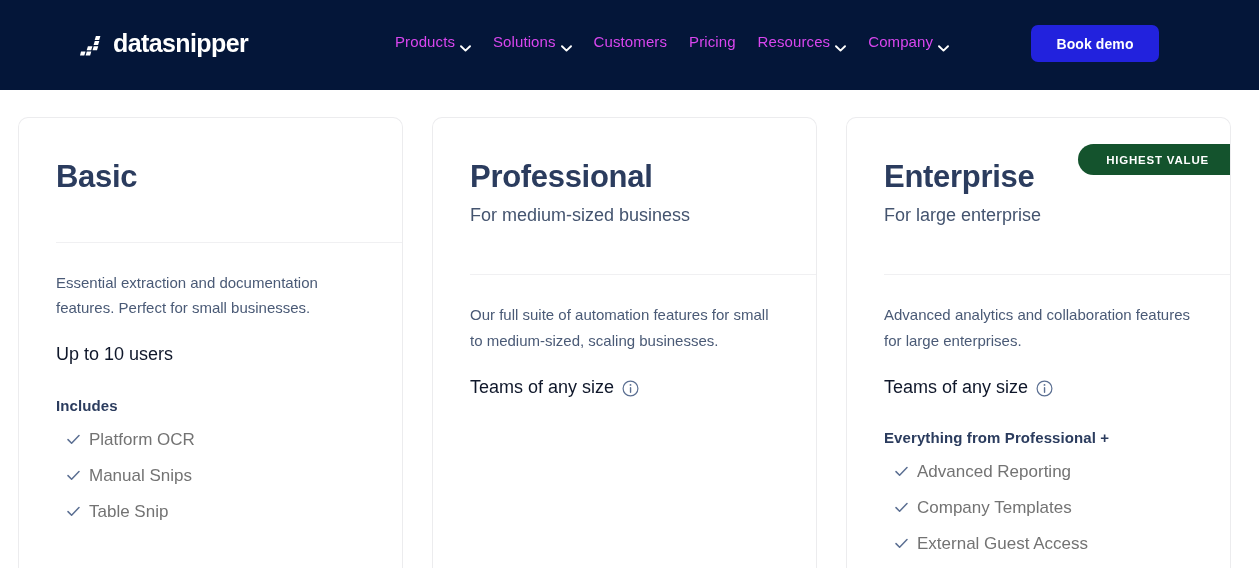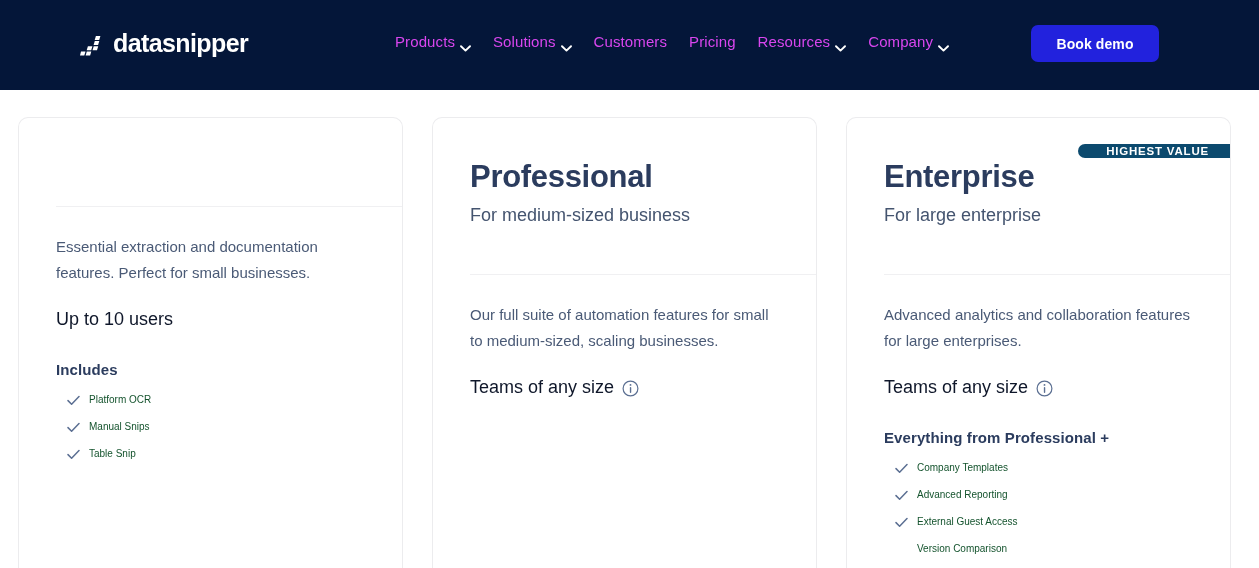--- a/index.html
+++ b/index.html
@@ -188,43 +188,43 @@
     letter-spacing: 0.1px;
   }
 
   .feature-list {
     list-style: none;
     margin-top: 15px;
   }
 
   .feature-item {
     display: flex;
-    align-items: flex-end;
+    align-items: flex-start;
     gap: 9px;
-    font-size: 10px;
-    color: #14532d;
+    font-size: 17px;
+    color: #737373;
     margin-bottom: 14px;
     padding-left: 11px;
     line-height: 1.3;
   }
 
   .check-icon {
     width: 13px;
     height: 11px;
     flex: 0 0 auto;
     display: inline-block;
   }
 
   
   .value-badge {
     position: absolute;
     top: 26px;
     right: -1px;
-    height: 14px;
-    background: #0c4a6e;
+    height: 31px;
+    background: #14532d;
     border-radius: 20px 0 0 20px;
     color: #ffffff;
     font-size: 11.5px;
     font-weight: 700;
     letter-spacing: 0.8px;
     display: flex;
     align-items: center;
     padding: 0 22px 0 28px;
     white-space: nowrap;
   }
@@ -298,20 +298,21 @@
 
   </nav>
 
   <button class="book-demo">Book demo</button>
 </header>
 
 <main class="pricing-area">
 
   <section class="plan-card">
     <div class="card-inner">
+      <h2 class="plan-name">Basic</h2>
       <div class="divider"></div>
       <p class="plan-desc">Essential extraction and documentation features. Perfect for small businesses.</p>
       <div class="plan-users">
         <span>Up to 10 users</span>
       </div>
       <h3 class="includes-title">Includes</h3>
       <ul class="feature-list">
         <li class="feature-item">
           <span class="check-icon">
             <svg viewBox="0 0 13 11" width="13" height="11" aria-hidden="true">
@@ -377,29 +378,29 @@
         </span>
       </div>
       <h3 class="includes-title">Everything from Professional +</h3>
       <ul class="feature-list">
         <li class="feature-item">
           <span class="check-icon">
             <svg viewBox="0 0 13 11" width="13" height="11" aria-hidden="true">
                 <path d="M1 5.6 L4.6 9.2 L12 1.5" stroke="#5b6f92" stroke-width="1.5" fill="none" stroke-linecap="round" stroke-linejoin="round"></path>
               </svg>
           </span>
+          <span>Advanced Reporting</span>
+        </li>
+        <li class="feature-item">
+          <span class="check-icon">
+            <svg viewBox="0 0 13 11" width="13" height="11" aria-hidden="true">
+                <path d="M1 5.6 L4.6 9.2 L12 1.5" stroke="#5b6f92" stroke-width="1.5" fill="none" stroke-linecap="round" stroke-linejoin="round"></path>
+              </svg>
+          </span>
           <span>Company Templates</span>
-        </li>
-        <li class="feature-item">
-          <span class="check-icon">
-            <svg viewBox="0 0 13 11" width="13" height="11" aria-hidden="true">
-                <path d="M1 5.6 L4.6 9.2 L12 1.5" stroke="#5b6f92" stroke-width="1.5" fill="none" stroke-linecap="round" stroke-linejoin="round"></path>
-              </svg>
-          </span>
-          <span>Advanced Reporting</span>
         </li>
         <li class="feature-item">
           <span class="check-icon">
             <svg viewBox="0 0 13 11" width="13" height="11" aria-hidden="true">
                 <path d="M1 5.6 L4.6 9.2 L12 1.5" stroke="#5b6f92" stroke-width="1.5" fill="none" stroke-linecap="round" stroke-linejoin="round"></path>
               </svg>
           </span>
           <span>External Guest Access</span>
         </li>
         <li class="feature-item">

